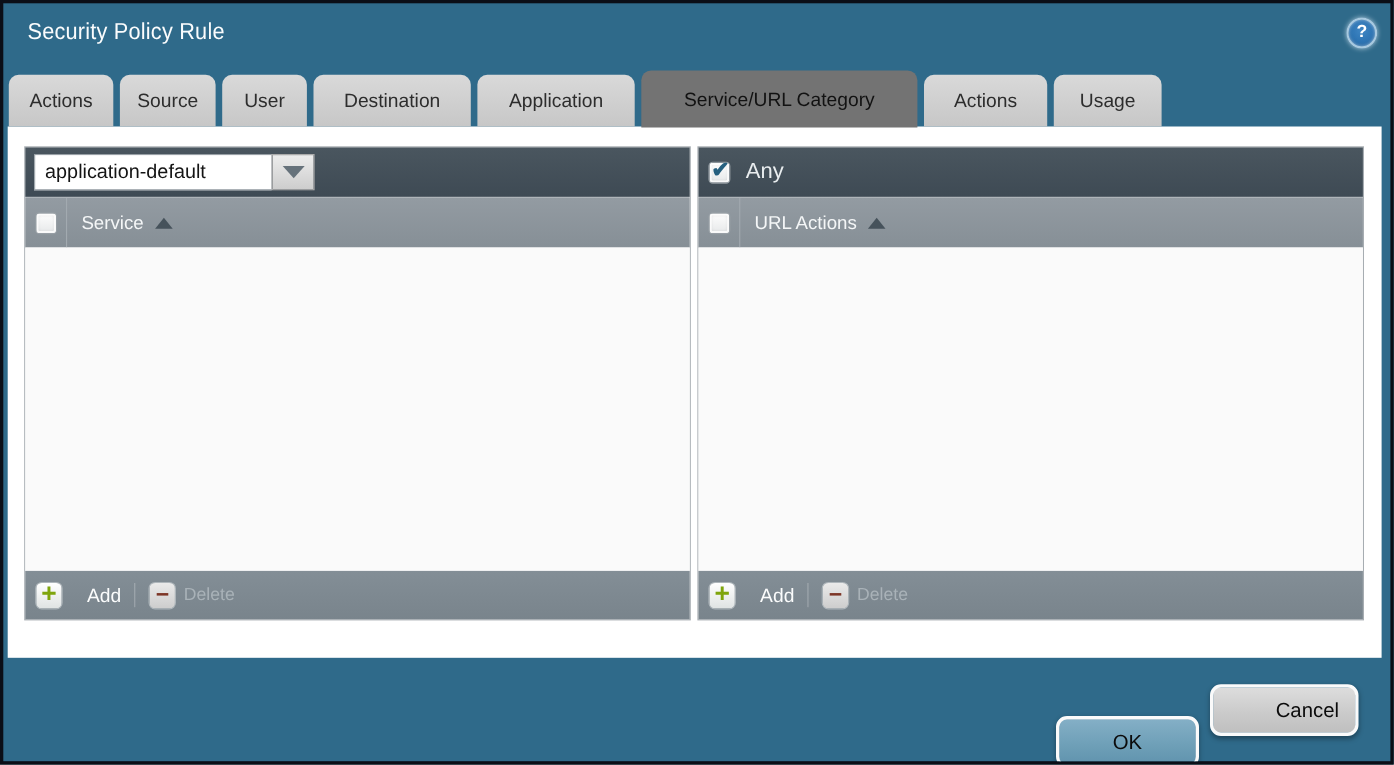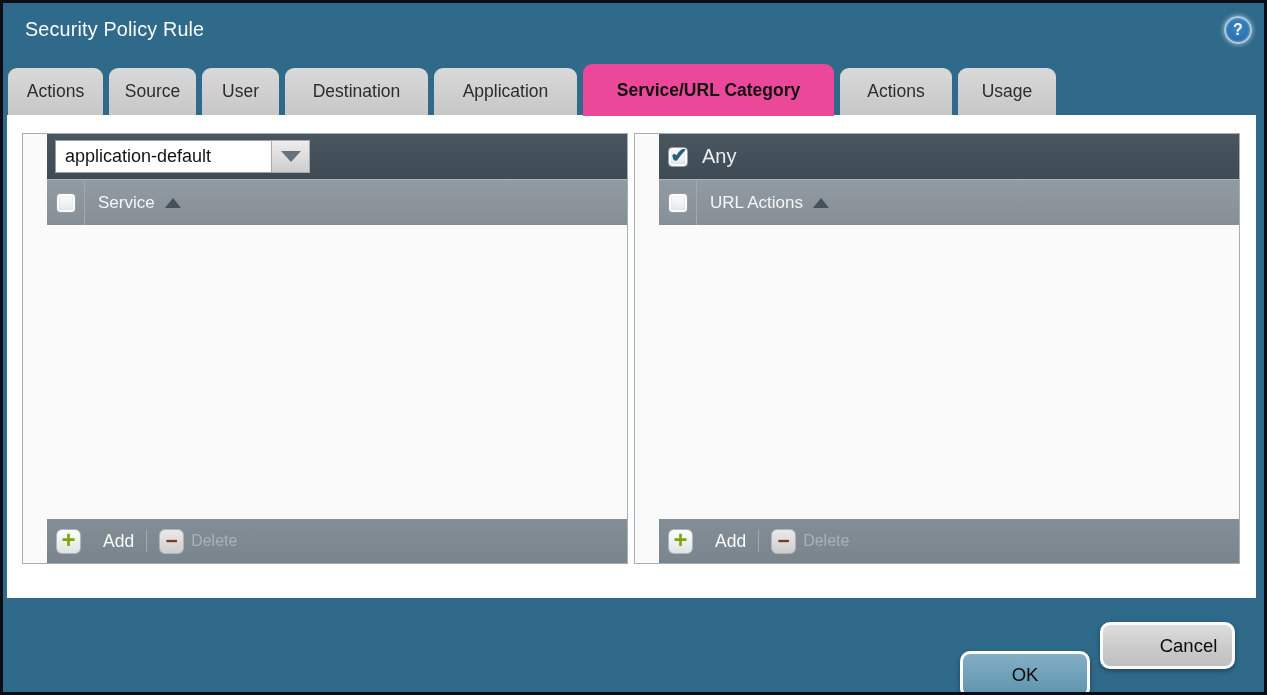--- a/index.html
+++ b/index.html
@@ -37,32 +37,32 @@
   }
   .tab:nth-child(1){min-width:95px}
   .tab:nth-child(2){min-width:87px}
   .tab:nth-child(3){min-width:77px}
   .tab:nth-child(4){min-width:143px}
   .tab:nth-child(5){min-width:143px}
   .tab:nth-child(6){min-width:251px}
   .tab:nth-child(7){min-width:112px}
   .tab:nth-child(8){min-width:98px}
   .tab.active{
-    height:52px;background:#ec4899;color:#121212;margin-bottom:-1px;font-weight:bold;
+    height:52px;background:#737373;color:#121212;margin-bottom:-1px;
   }
   
   .content{
     position:absolute;left:4px;top:112px;width:1249px;height:483px;
     background:#FFFFFF;z-index:1;
   }
   
   .panel{
     position:absolute;top:130px;width:606px;height:431px;
     display:flex;flex-direction:column;
-    border:1px solid #A7ADB2;background:#FAFAFA;z-index:2;padding-left:24px;
+    border:1px solid #A7ADB2;background:#FAFAFA;z-index:2;
   }
   .panel.left{left:19px;}
   .panel.right{left:631px;}
   .panel-topbar{
     height:45px;flex:0 0 45px;background:linear-gradient(#4A565F,#3E4A54);
     display:flex;align-items:center;
   }
   .panel-header{
     height:46px;flex:0 0 46px;background:linear-gradient(#939BA2,#868F96);
     border-top:1px solid #AEB4B9;display:flex;align-items:center;

